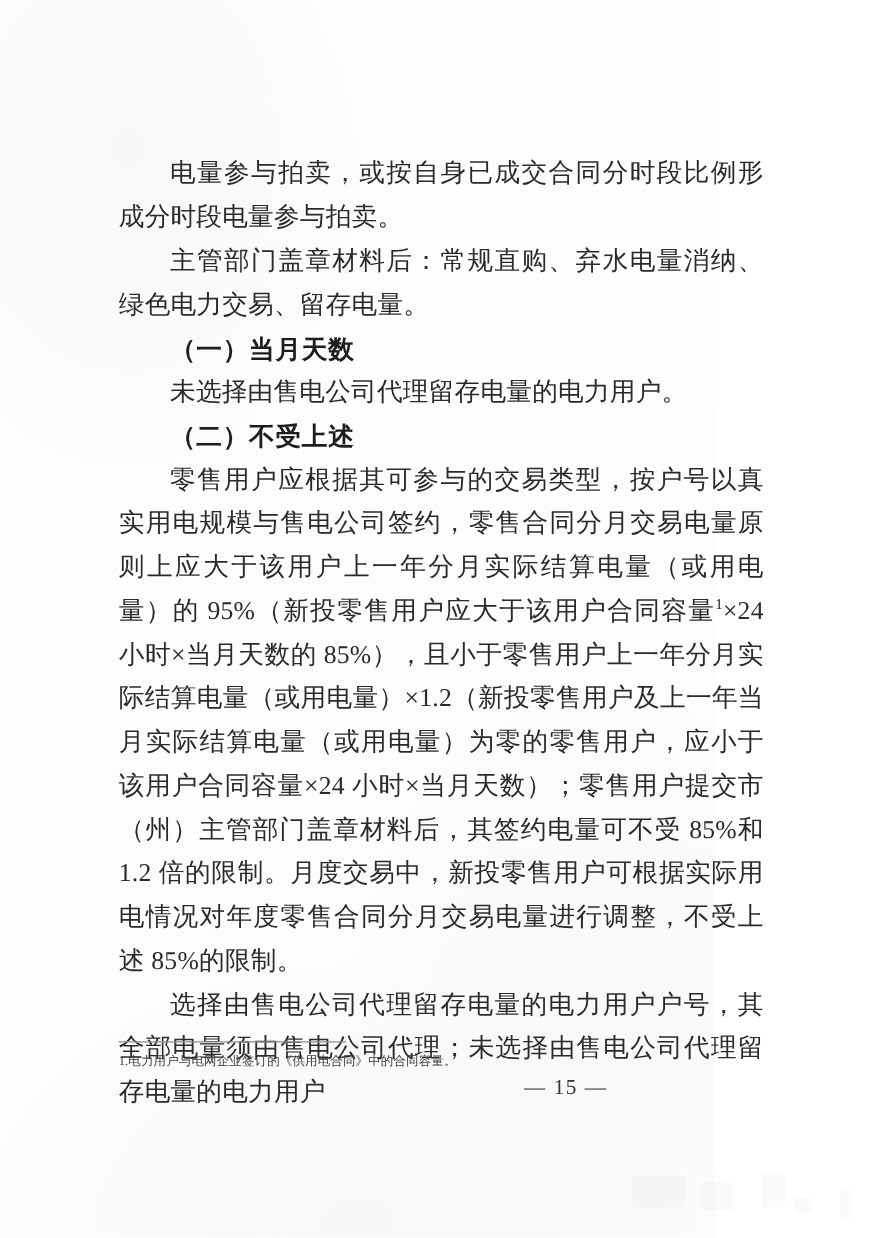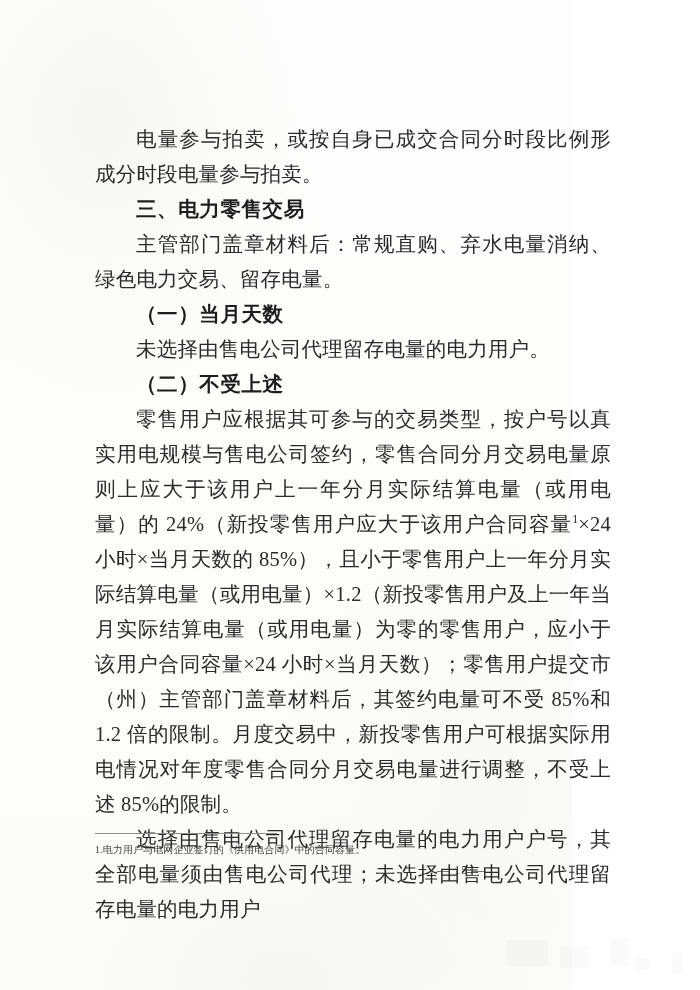--- a/index.html
+++ b/index.html
@@ -111,21 +111,21 @@
     line-height: 17px;
     color: #3a3a3a;
     letter-spacing: 0.1px;
   }
 
   
   #page-number {
     position: absolute;
     right: 86px;
     top: 858px;
-    font-size: 12px;
+    font-size: 17px;
     line-height: 24px;
     color: #343434;
     letter-spacing: 1.2px;
     white-space: nowrap;
   }
 </style>
 </head>
 <body>
 
 <div id="page">
@@ -137,31 +137,30 @@
     <i style="left:560px; top:946px; width:28px; height:22px;"></i>
     <i style="left:610px; top:938px; width:18px; height:28px;"></i>
     <i style="left:636px; top:958px; width:14px; height:12px;"></i>
     <i style="left:672px; top:952px; width:10px; height:22px;"></i>
   </div>
 
   <div id="content">
 
     <p class="para">电量参与拍卖，或按自身已成交合同分时段比例形成分时段电量参与拍卖。</p>
 
-    <h2 class="heading">三、电力零售交易</h2>
 
     <p class="para">主管部门盖章材料后：常规直购、弃水电量消纳、绿色电力交易、留存电量。</p>
 
     <h3 class="heading">（一）当月天数</h3>
 
     <p class="para">未选择由售电公司代理留存电量的电力用户。</p>
 
     <h3 class="heading">（二）不受上述</h3>
 
-    <p class="para"><span>零售用户应根据其可参与的交易类型，按户号以真实用电规模与售电公司签约，零售合同分月交易电量原则上应大于该用户上一年分月实际结算电量（或用电量）的 24%（新投零售用户应大于该用户合同容量</span><sup class="fn">1</sup><span>×24 小时×当月天数的 85%），且小于零售用户上一年分月实际结算电量（或用电量）×1.2（新投零售用户及上一年当月实际结算电量（或用电量）为零的零售用户，应小于该用户合同容量×24 小时×当月天数）；零售用户提交市（州）主管部门盖章材料后，其签约电量可不受 85%和 1.2 倍的限制。月度交易中，新投零售用户可根据实际用电情况对年度零售合同分月交易电量进行调整，不受上述 85%的限制。</span></p>
+    <p class="para"><span>零售用户应根据其可参与的交易类型，按户号以真实用电规模与售电公司签约，零售合同分月交易电量原则上应大于该用户上一年分月实际结算电量（或用电量）的 95%（新投零售用户应大于该用户合同容量</span><sup class="fn">1</sup><span>×24 小时×当月天数的 85%），且小于零售用户上一年分月实际结算电量（或用电量）×1.2（新投零售用户及上一年当月实际结算电量（或用电量）为零的零售用户，应小于该用户合同容量×24 小时×当月天数）；零售用户提交市（州）主管部门盖章材料后，其签约电量可不受 85%和 1.2 倍的限制。月度交易中，新投零售用户可根据实际用电情况对年度零售合同分月交易电量进行调整，不受上述 85%的限制。</span></p>
 
     <p class="para">选择由售电公司代理留存电量的电力用户户号，其全部电量须由售电公司代理；未选择由售电公司代理留存电量的电力用户</p>
 
   </div>
 
   <div id="footnote-area">
     <div id="footnote-rule"></div>
     <p id="footnote-text">1.电力用户与电网企业签订的《供用电合同》中的合同容量。</p>
   </div>
 

